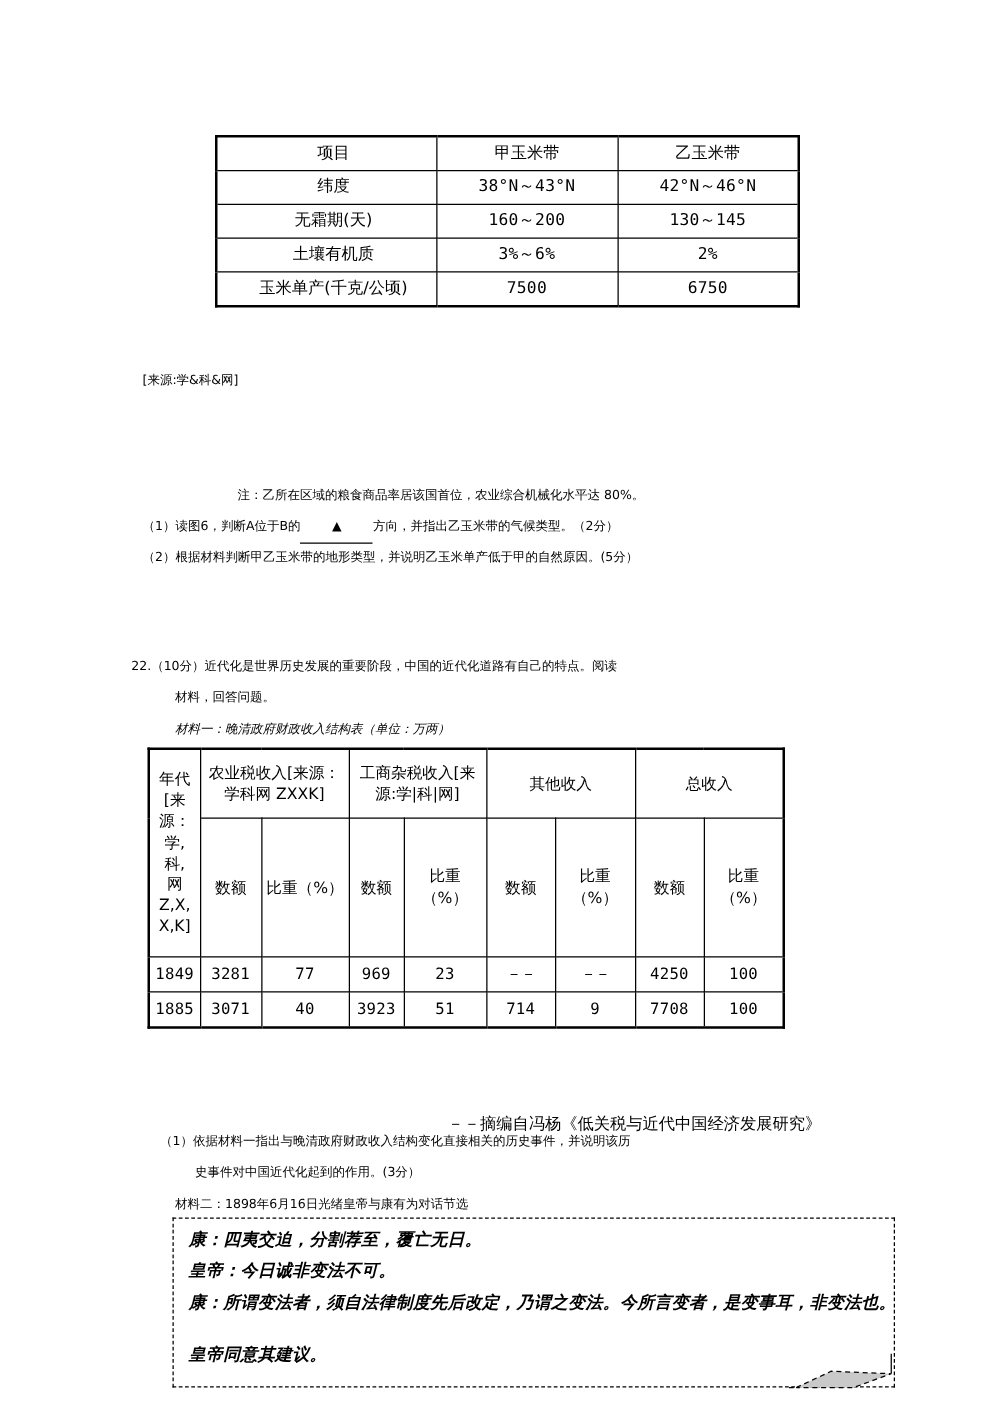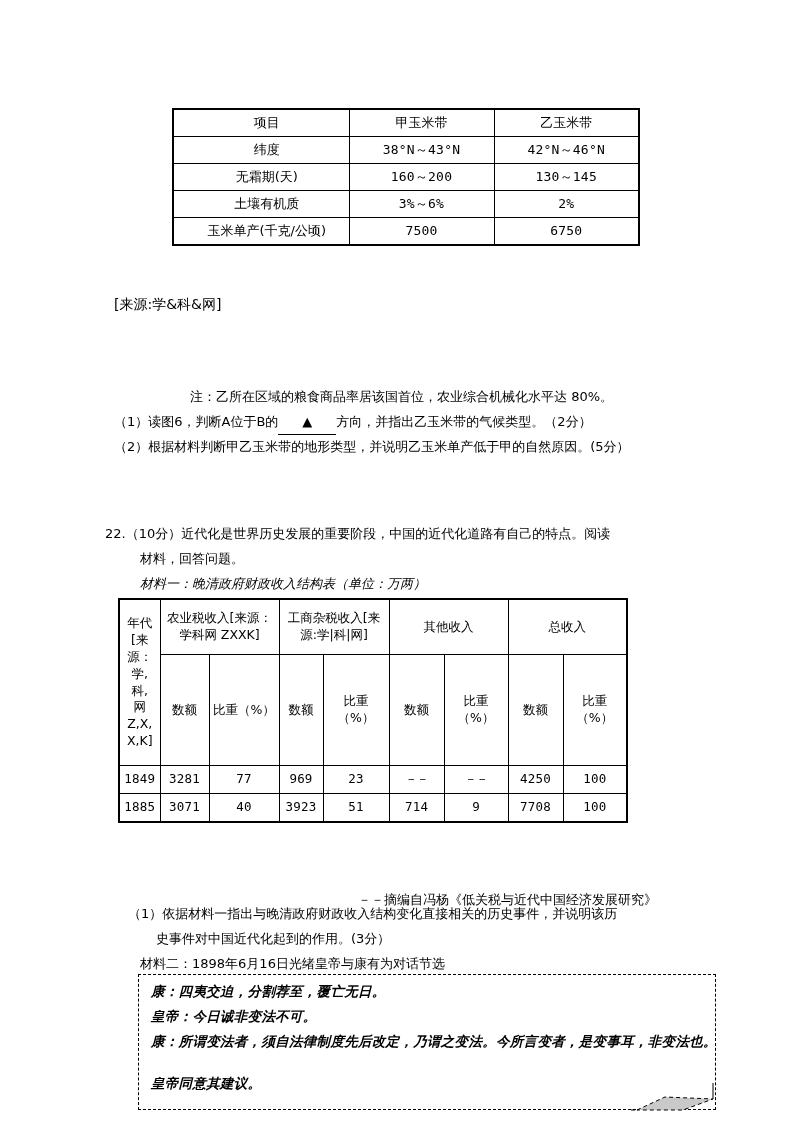--- a/index.html
+++ b/index.html
@@ -44,27 +44,27 @@
   #table-corn td:first-child { border-left-width: 2px; padding-left: 13px; }
   #table-corn td:last-child  { border-right-width: 2px; margin-left: 13px; }
   #table-corn col.c1 { width: 176px; }
   #table-corn col.c2 { width: 145px; }
   #table-corn col.c3 { width: 145px; }
   .mono-num { font-family: "DejaVu Sans Mono", "Liberation Mono", monospace; font-size: 12px; letter-spacing: .2px; }
 
   
   .ptext {
     position: absolute;
-    font-size: 13px;
+    font-size: 10px;
     line-height: 25px;
     white-space: pre;
     letter-spacing: 0px;
   }
 
-  #src-line    { left: 114px; top: 292px; font-size: 14px; }
+  #src-line    { left: 114px; top: 292px; font-size: 10px; }
   #note-line   { left: 190px; top: 384px; }
   #q1-line     { left: 114px; top: 409px; }
   #q2-line     { left: 114px; top: 434px; }
   #q3-line     { left: 114px; top: 478px; }
   #q22-l1      { left: 105px; top: 521px; }
   #q22-l2      { left: 140px; top: 546px; }
   #mat1-line   { left: 140px; top: 571px; font-style: italic; }
   #cite-line   { left: 358px; top: 887px; font-size: 13px; }
   #q22q1-l1    { left: 128px; top: 901px; }
   #q22q1-l2    { left: 156px; top: 926px; }

